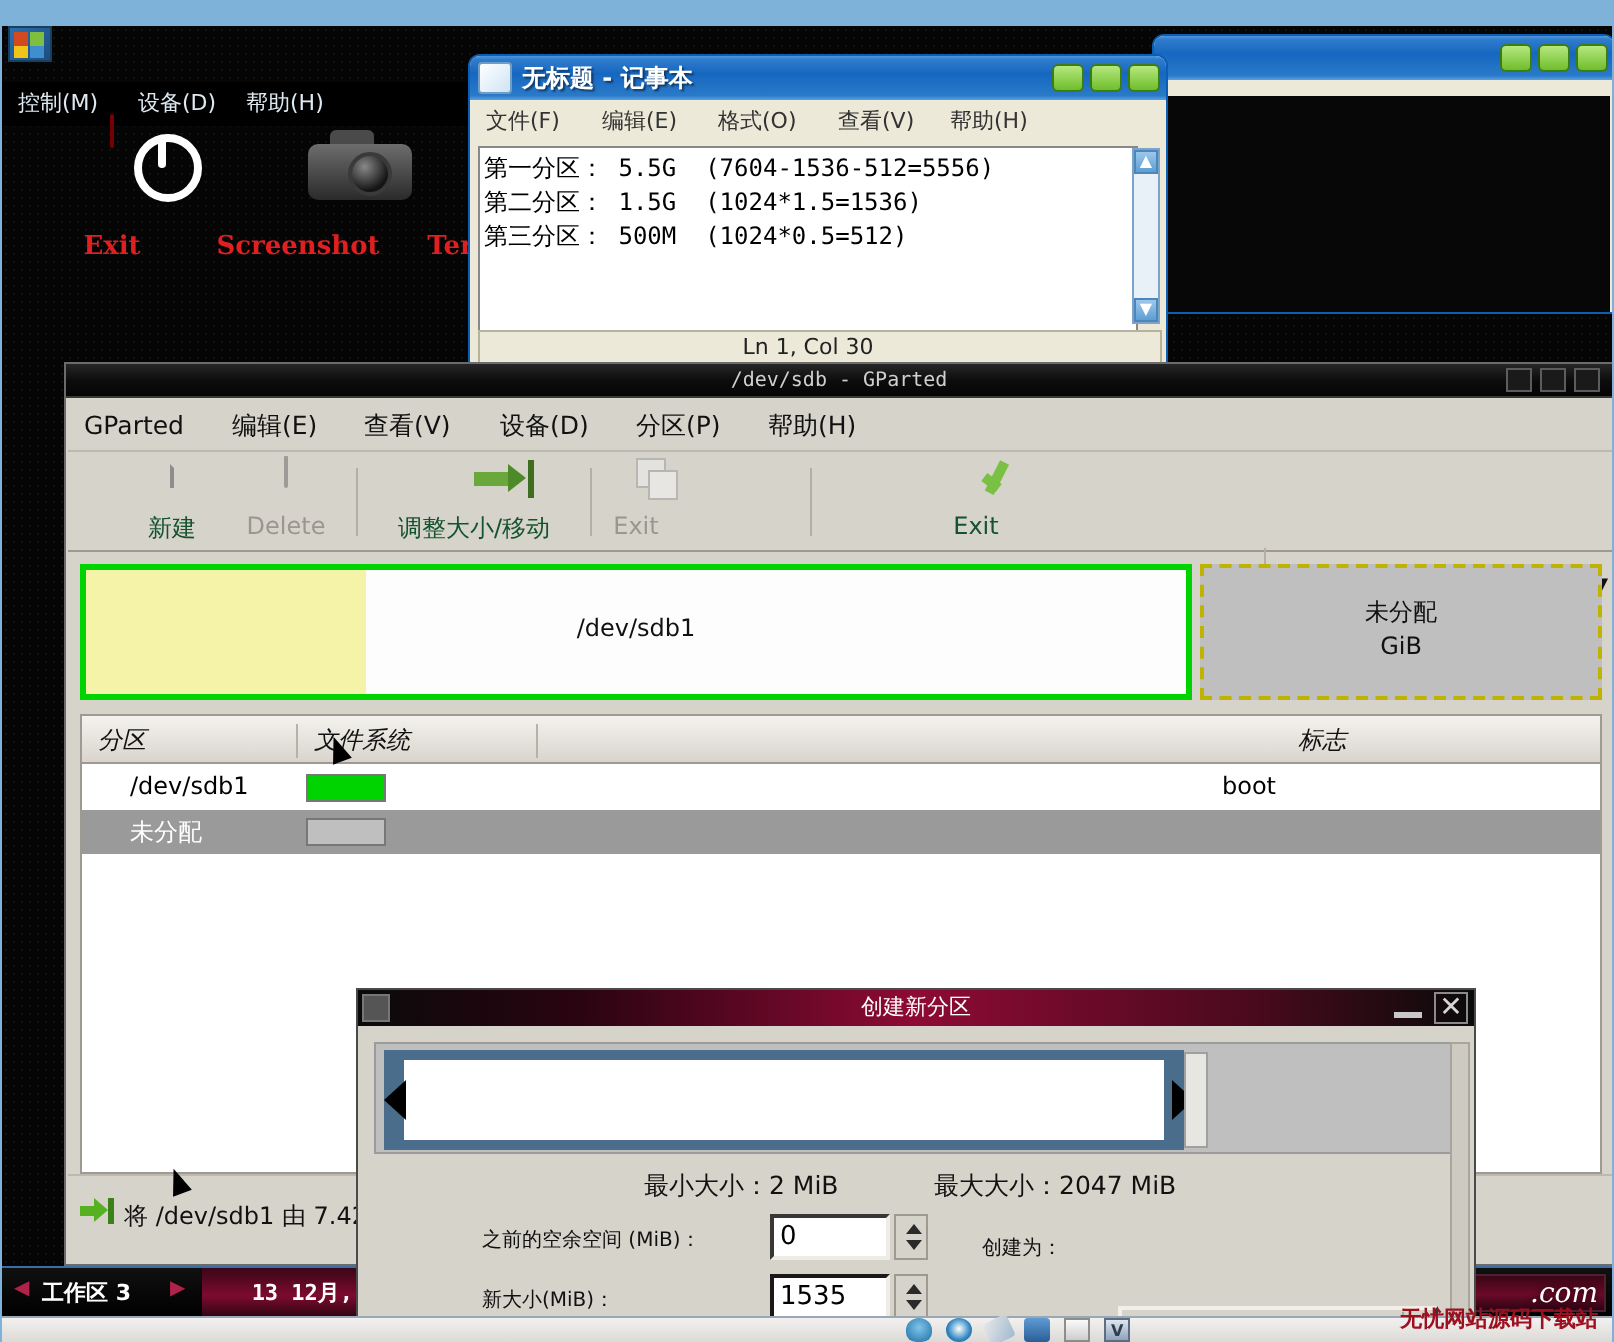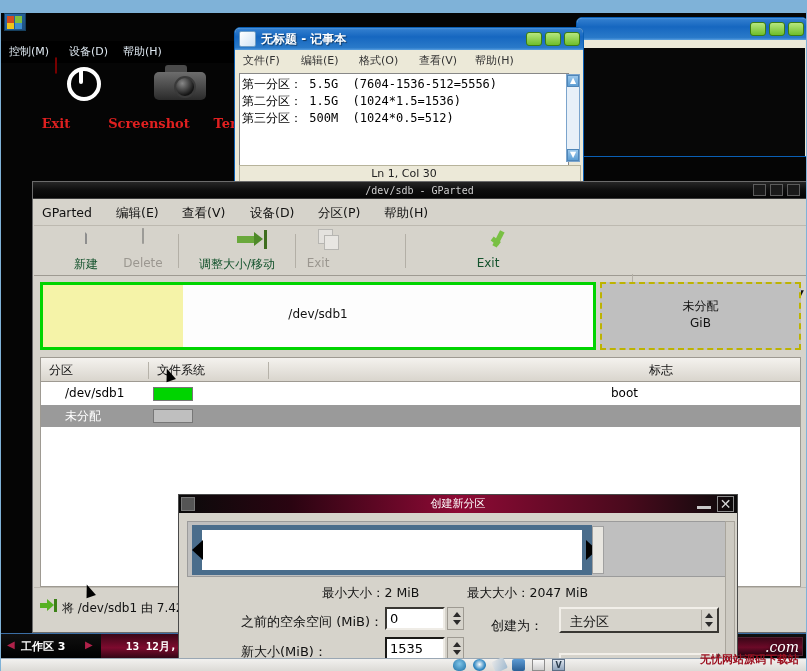--- a/index.html
+++ b/index.html
@@ -259,21 +259,21 @@
   #pbox2 .lbl{ position:absolute; left:0; right:0; top:14px; text-align:center;
     font-size:12px; color:#111; line-height:17px;}
 
   
   #gp-table{
     position:absolute; left:7px; top:175px; width:761px; height:230px;
     background:#fff; border:1px solid #9e9a92;
   }
   .thead{ position:absolute; left:0; top:0; height:24px; right:0;
     background:linear-gradient(to bottom,#f4f2ee,#d9d5cd);
-    border-bottom:1px solid #9e9a92; }
+    border-bottom:1px solid #9e9a92;font-style:italic; }
   .th{ position:absolute; top:4px; font-size:12px; color:#111;
     border-right:1px solid #b6b2a9; height:17px; padding:0 8px; }
   .trow{ position:absolute; left:0; right:0; height:22px; font-size:12px; }
   .trow .c{ position:absolute; top:3px; }
   .swatch{ position:absolute; top:4px; width:40px; height:14px; border:1px solid #777;}
 
   
   #gp-status{
     position:absolute; left:1px; bottom:1px; width:773px; height:44px;
     background:#d6d3cb; border-top:1px solid #bdb9b0;
@@ -316,21 +316,21 @@
   #dlg-preview .hR{position:absolute;left:398px;top:18px;border-style:solid;
     border-width:10px 0 10px 11px;border-color:transparent transparent transparent #000;}
   #dlg-preview .hbar{position:absolute;left:404px;top:4px;width:12px;height:48px;
     background:#e8e6e0;border:1px solid #a0a0a0;}
 
   #dlg-minmax{ position:absolute; left:8px; top:88px; width:544px; height:20px;
     font-size:12.5px; color:#111;}
   #dlg-minmax .mn{ position:absolute; left:135px; top:2px;}
   #dlg-minmax .mx{ position:absolute; left:280px; top:2px;}
 
-  .flbl{ position:absolute; font-size:13px; color:#111; }
+  .flbl{ position:absolute; font-size:10px; color:#111; }
   .spin{
     position:absolute; width:60px; height:23px; background:#fff;
     border:2px inset #b5b1a8; border-color:#8d8980 #efece6 #efece6 #8d8980;
     font-size:13px; color:#000; padding:2px 0 0 3px;
     font-family:"DejaVu Sans","Liberation Sans",sans-serif;
   }
   .spinbtn{
     position:absolute; width:17px; height:23px; background:#d6d3cb;
     border:1px solid #9e9a92;
   }
@@ -655,27 +655,20 @@
             </span>
 
           <span class="flbl" style="left:62px; top:148px">新大小(MiB)：</span>
           <span class="spin" style="left:206px; top:142px; border-color:#6f6b62 #efece6 #efece6 #6f6b62">1535</span>
           <span class="spinbtn" style="left:268px; top:142px">
               <i class="up"></i>
               <i class="dn"></i>
             </span>
 
           <span class="flbl" style="left:312px; top:122px">创建为：</span>
-          <span class="combo" style="left:380px; top:112px; width:160px">
-            <span>主分区</span>
-            <span class="arr">
-                <i class="up"></i>
-                <i class="dn"></i>
-              </span>
-          </span>
 
           <span class="combo" style="left:380px; top:158px; width:160px">
 
             <span class="arr"></span>
           </span>
 
         </div>
       </div>
 
       <div id="cursor"></div>

